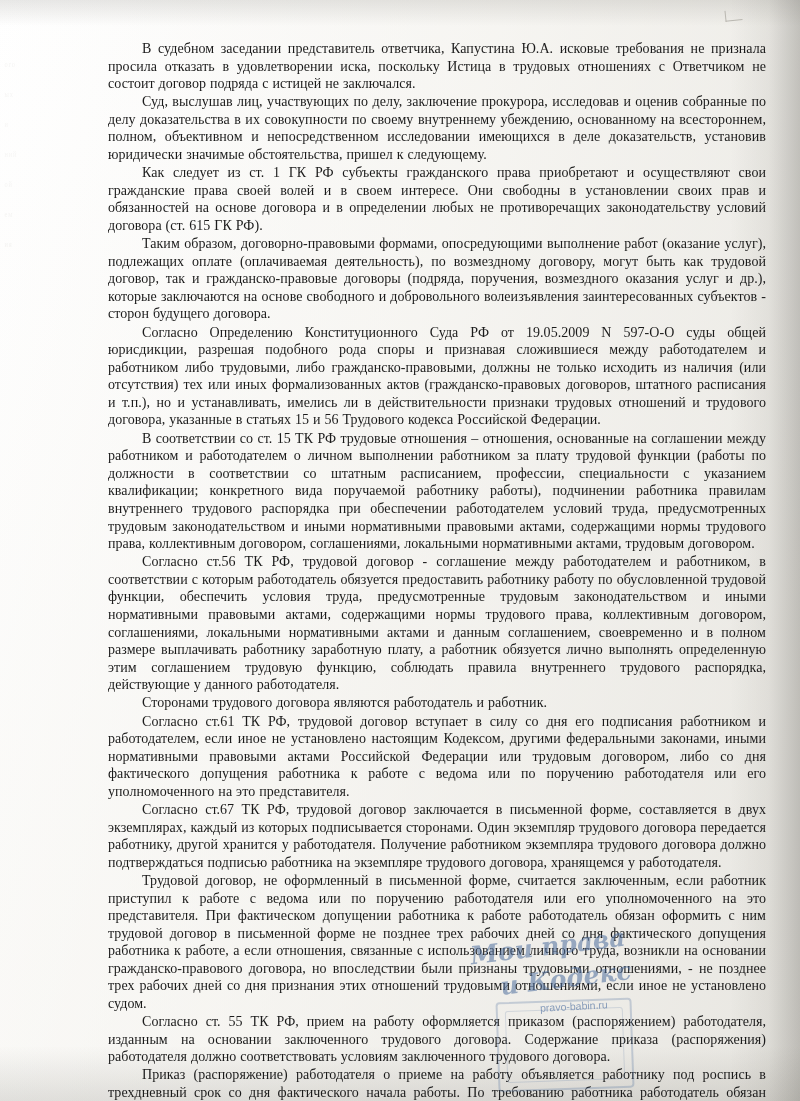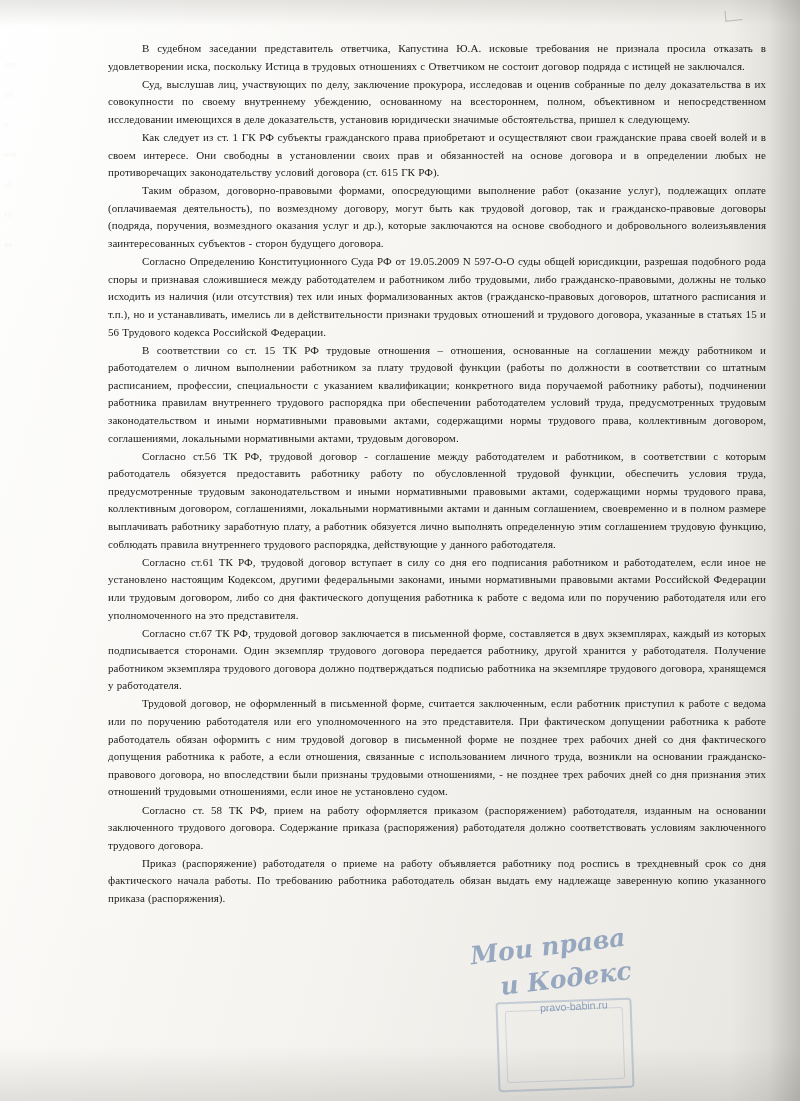--- a/index.html
+++ b/index.html
@@ -66,21 +66,21 @@
   .doc-body {
     position: relative;
     z-index: 5;
     padding: 40px 34px 0 108px;
     box-sizing: border-box;
     width: 800px;
   }
   p.para {
     margin: 0 0 0.5px 0;
     text-align: justify;
-    font-size: 11px;
+    font-size: 14px;
     line-height: 17.6px;
     text-indent: 34px;
     letter-spacing: 0.05px;
     word-spacing: 0.4px;
   }
   p.para.noindent {
     text-indent: 0;
   }
 
   
@@ -170,24 +170,25 @@
   </div>
 
   <div class="doc-body">
     <p class="para">В судебном заседании представитель ответчика, Капустина Ю.А. исковые требования не признала просила отказать в удовлетворении иска, поскольку Истица в трудовых отношениях с Ответчиком не состоит договор подряда с истицей не заключался.</p>
     <p class="para">Суд, выслушав лиц, участвующих по делу, заключение прокурора, исследовав и оценив собранные по делу доказательства в их совокупности по своему внутреннему убеждению, основанному на всестороннем, полном, объективном и непосредственном исследовании имеющихся в деле доказательств, установив юридически значимые обстоятельства, пришел к следующему.</p>
     <p class="para">Как следует из ст. 1 ГК РФ субъекты гражданского права приобретают и осуществляют свои гражданские права своей волей и в своем интересе. Они свободны в установлении своих прав и обязанностей на основе договора и в определении любых не противоречащих законодательству условий договора (ст. 615 ГК РФ).</p>
     <p class="para">Таким образом, договорно-правовыми формами, опосредующими выполнение работ (оказание услуг), подлежащих оплате (оплачиваемая деятельность), по возмездному договору, могут быть как трудовой договор, так и гражданско-правовые договоры (подряда, поручения, возмездного оказания услуг и др.), которые заключаются на основе свободного и добровольного волеизъявления заинтересованных субъектов - сторон будущего договора.</p>
     <p class="para">Согласно Определению Конституционного Суда РФ от 19.05.2009 N 597-О-О суды общей юрисдикции, разрешая подобного рода споры и признавая сложившиеся между работодателем и работником либо трудовыми, либо гражданско-правовыми, должны не только исходить из наличия (или отсутствия) тех или иных формализованных актов (гражданско-правовых договоров, штатного расписания и т.п.), но и устанавливать, имелись ли в действительности признаки трудовых отношений и трудового договора, указанные в статьях 15 и 56 Трудового кодекса Российской Федерации.</p>
     <p class="para">В соответствии со ст. 15 ТК РФ трудовые отношения – отношения, основанные на соглашении между работником и работодателем о личном выполнении работником за плату трудовой функции (работы по должности в соответствии со штатным расписанием, профессии, специальности с указанием квалификации; конкретного вида поручаемой работнику работы), подчинении работника правилам внутреннего трудового распорядка при обеспечении работодателем условий труда, предусмотренных трудовым законодательством и иными нормативными правовыми актами, содержащими нормы трудового права, коллективным договором, соглашениями, локальными нормативными актами, трудовым договором.</p>
     <p class="para">Согласно ст.56 ТК РФ, трудовой договор - соглашение между работодателем и работником, в соответствии с которым работодатель обязуется предоставить работнику работу по обусловленной трудовой функции, обеспечить условия труда, предусмотренные трудовым законодательством и иными нормативными правовыми актами, содержащими нормы трудового права, коллективным договором, соглашениями, локальными нормативными актами и данным соглашением, своевременно и в полном размере выплачивать работнику заработную плату, а работник обязуется лично выполнять определенную этим соглашением трудовую функцию, соблюдать правила внутреннего трудового распорядка, действующие у данного работодателя.</p>
+    <p class="para">Сторонами трудового договора являются работодатель и работник.</p>
     <p class="para">Согласно ст.61 ТК РФ,  трудовой договор вступает в силу со дня его подписания работником и работодателем, если иное не установлено настоящим Кодексом, другими федеральными законами, иными нормативными правовыми актами Российской Федерации или трудовым договором, либо со дня фактического допущения работника к работе с ведома или по поручению работодателя или его уполномоченного на это представителя.</p>
     <p class="para">Согласно ст.67 ТК РФ, трудовой договор заключается в письменной форме, составляется в двух экземплярах, каждый из которых подписывается сторонами. Один экземпляр трудового договора передается работнику, другой хранится у работодателя. Получение работником экземпляра трудового договора должно подтверждаться подписью работника на экземпляре трудового договора, хранящемся у работодателя.</p>
     <p class="para">Трудовой договор, не оформленный в письменной форме, считается заключенным, если работник приступил к работе с ведома или по поручению работодателя или его уполномоченного на это представителя. При фактическом допущении работника к работе работодатель обязан оформить с ним трудовой договор в письменной форме не позднее трех рабочих дней со дня фактического допущения работника к работе, а если отношения, связанные с использованием личного труда, возникли на основании гражданско-правового договора, но впоследствии были признаны трудовыми отношениями, - не позднее трех рабочих дней со дня признания этих отношений трудовыми отношениями, если иное не установлено судом.</p>
-    <p class="para">Согласно ст. 58 ТК РФ, прием на работу оформляется приказом (распоряжением) работодателя, изданным на основании заключенного трудового договора. Содержание приказа (распоряжения) работодателя должно соответствовать условиям заключенного трудового договора.</p>
+    <p class="para">Согласно ст. 55 ТК РФ, прием на работу оформляется приказом (распоряжением) работодателя, изданным на основании заключенного трудового договора. Содержание приказа (распоряжения) работодателя должно соответствовать условиям заключенного трудового договора.</p>
     <p class="para">Приказ (распоряжение) работодателя о приеме на работу объявляется работнику под роспись в трехдневный срок со дня фактического начала работы. По требованию работника работодатель обязан выдать ему надлежаще заверенную копию указанного приказа (распоряжения).</p>
   </div>
 
   <div class="stamp stamp-line1">Мои права</div>
   <div class="stamp stamp-line2">и Кодекс</div>
   <div class="stamp stamp-seal"></div>
   <div class="stamp stamp-url">pravo-babin.ru</div>
 
 </div>
 

